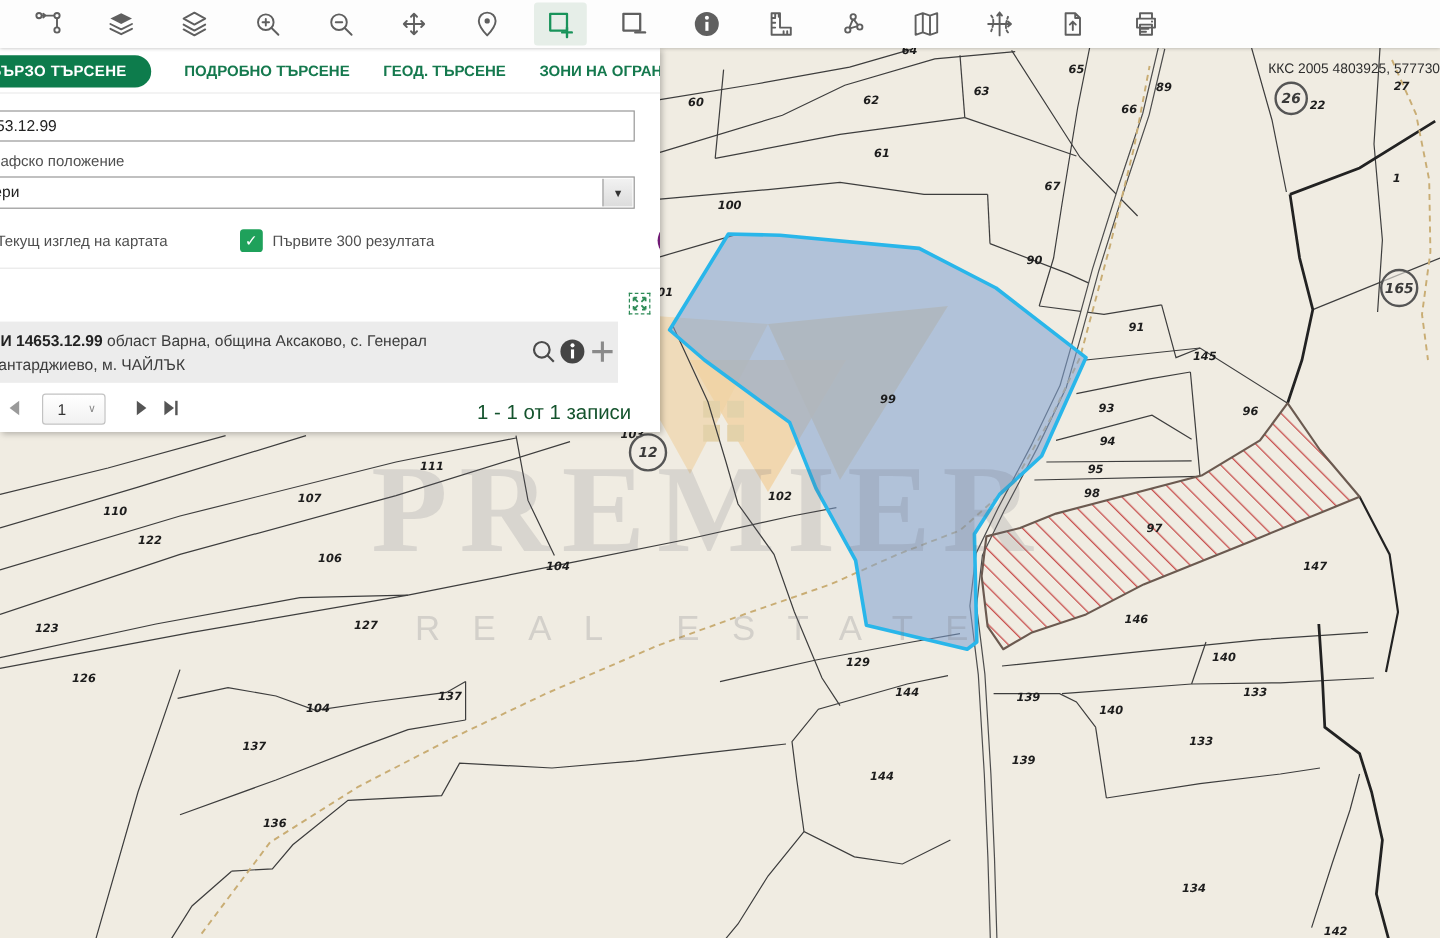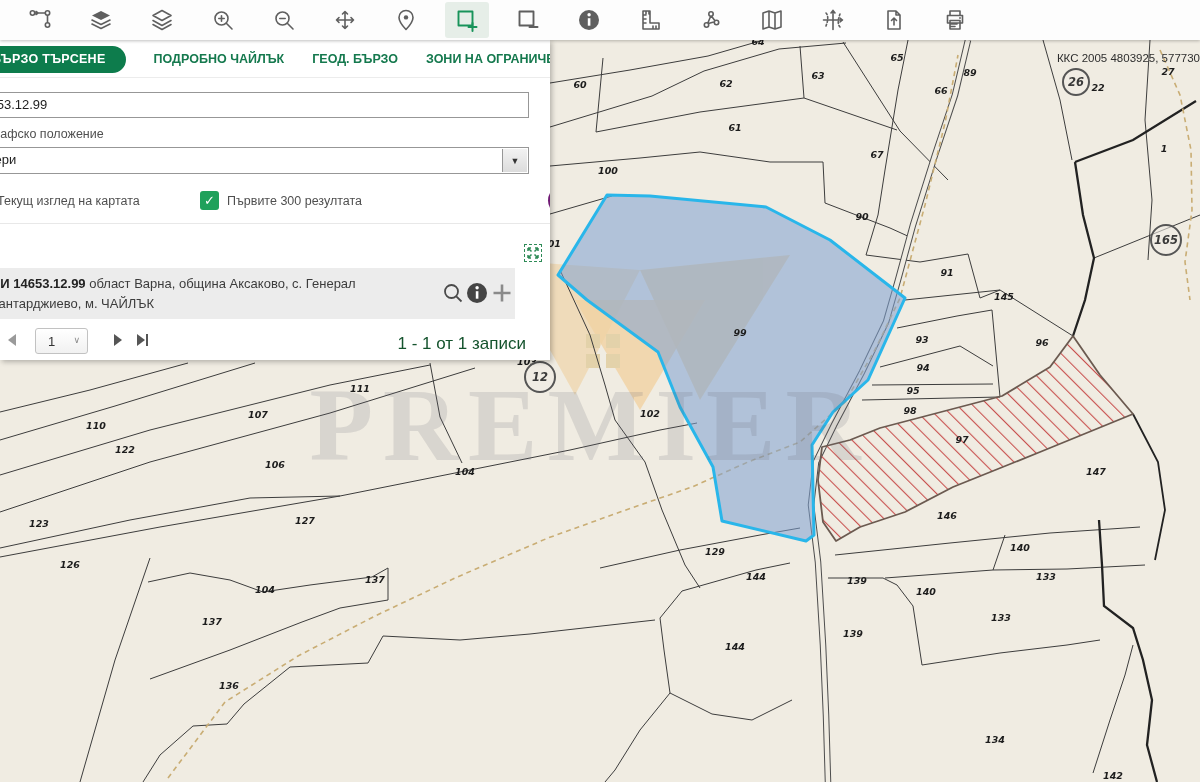--- a/index.html
+++ b/index.html
@@ -231,20 +231,21 @@
             <text x="1166" y="204" text-anchor="middle" class="lbl-circ">165</text>
           </g>
           <g>
             <circle cx="540" cy="337" r="15" fill="rgba(240,237,230,0.6)" stroke="#555" stroke-width="2"></circle>
             <text x="540" y="341" text-anchor="middle" class="lbl-circ">12</text>
           </g>
         </g>
     </svg>
 
     <div id="wm-title">PREMIER</div>
+    <div id="wm-sub">REAL ESTATE</div>
     <div id="kkc">ККС 2005 4803925, 577730</div>
   </div>
 
   <div id="toolbar">
     <div class="tool">
         <svg width="24" height="24" viewBox="0 0 24 24">
       <circle cx="4.5" cy="5" r="2.2"></circle>
           <circle cx="19.5" cy="5" r="2.2"></circle>
           <circle cx="19.5" cy="17" r="2.2"></circle>
       <path d="M7,5 H17 M19.5,7.5 V14.5 M10,5 l-2,-1.5 M10,5 l-2,1.5"></path>
@@ -337,22 +338,22 @@
         <svg width="24" height="24" viewBox="0 0 24 24">
       <path d="M7,7 V3 H17 V7 M4.5,7.5 H19.5 V15 H4.5 Z M7,12.5 H17 V21 H7 Z M7,16 h7 M7,18.5 h5"></path>
       <circle cx="17" cy="10" r="0.9" class="fillpart"></circle>
         </svg>
       </div>
   </div>
 
   <div id="panel">
     <div id="tabs">
       <div class="tab-pill">БЪРЗО ТЪРСЕНЕ</div>
-      <div class="tab">ПОДРОБНО ЧАЙЛЪК</div>
-      <div class="tab">ГЕОД. БЪРЗО</div>
+      <div class="tab">ПОДРОБНО ТЪРСЕНЕ</div>
+      <div class="tab">ГЕОД. ТЪРСЕНЕ</div>
       <div class="tab">ЗОНИ НА ОГРАНИЧЕНИЯ</div>
     </div>
     <div id="tab-divider"></div>
 
     <div class="inputbox">
       <span class="val" style="left:-10px;">14653.12.99</span>
     </div>
 
     <div id="loc-label">Географско положение</div>
 

